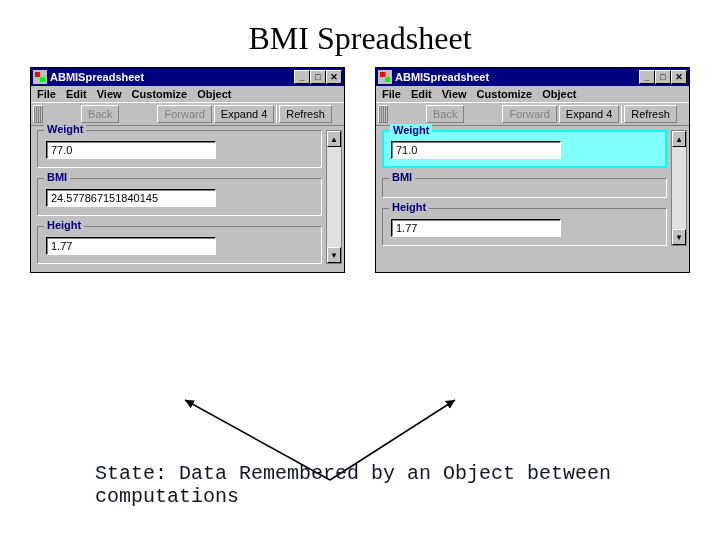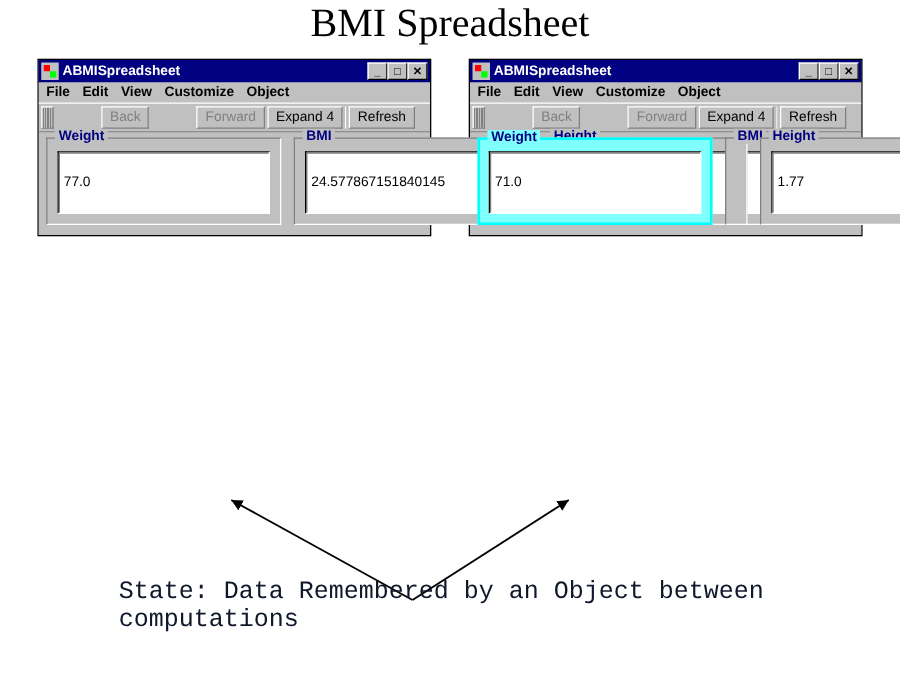--- a/index.html
+++ b/index.html
@@ -7,20 +7,21 @@
     width: 720px;
     height: 540px;
     background: white;
     font-family: "Times New Roman", serif;
     position: relative;
     overflow: hidden;
   }
   .slide-title {
     font-size: 32px;
     text-align: center;
+    padding-top: 20px;
     padding-bottom: 10px;
     color: #000;
   }
   .windows-row {
     display: flex;
     gap: 30px;
     padding-left: 30px;
   }
   .win {
     width: 315px;
@@ -105,21 +106,21 @@
     width:1px; height:18px; background:#808080; border-right:1px solid #fff;
   }
   .client {
     display: flex;
     background: #c0c0c0;
     padding: 4px 2px 8px 6px;
   }
   .content {
     flex: 1;
     display: flex;
-    flex-direction: row;
+    flex-direction: column;
     gap: 10px;
   }
   .scrollbar {
     width: 16px;
     background: #e0e0e0;
     margin-left: 4px;
     display: flex; flex-direction: column;
     border: 1px solid #808080;
   }
   .sbtn {
@@ -157,21 +158,21 @@
     background: #80ffff;
   }
   .textfield {
     width: 170px;
     background: #fff;
     border-top: 1px solid #000;
     border-left: 1px solid #000;
     border-right: 1px solid #fff;
     border-bottom: 1px solid #fff;
     box-shadow: inset 1px 1px 0 #808080;
-    padding: 18px 4px;
+    padding: 2px 4px;
     font-size: 11px;
     font-family: "MS Sans Serif", Tahoma, sans-serif;
   }
   .caption {
     position: absolute;
     bottom: 32px;
     left: 95px;
     font-family: Liberation Mono, monospace;
     font-size: 20px;
     color: #0f172a;

